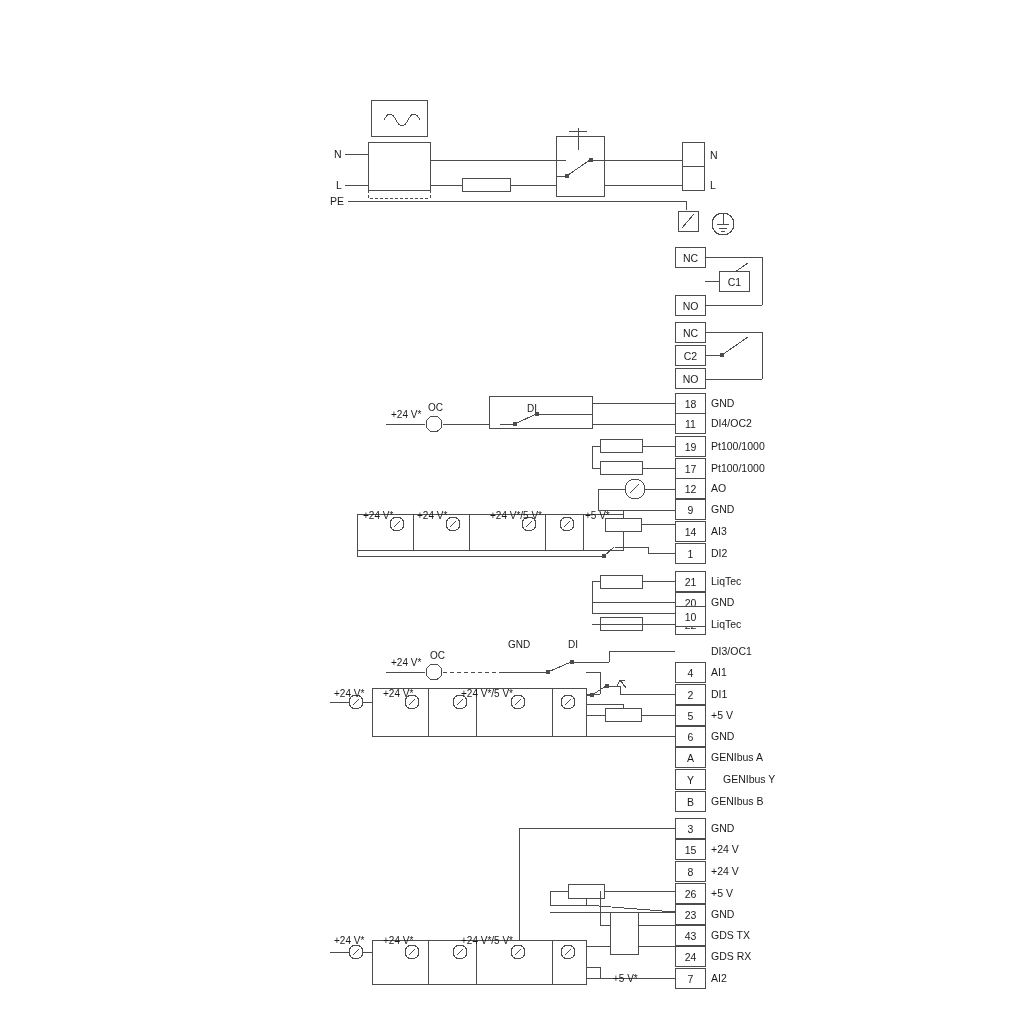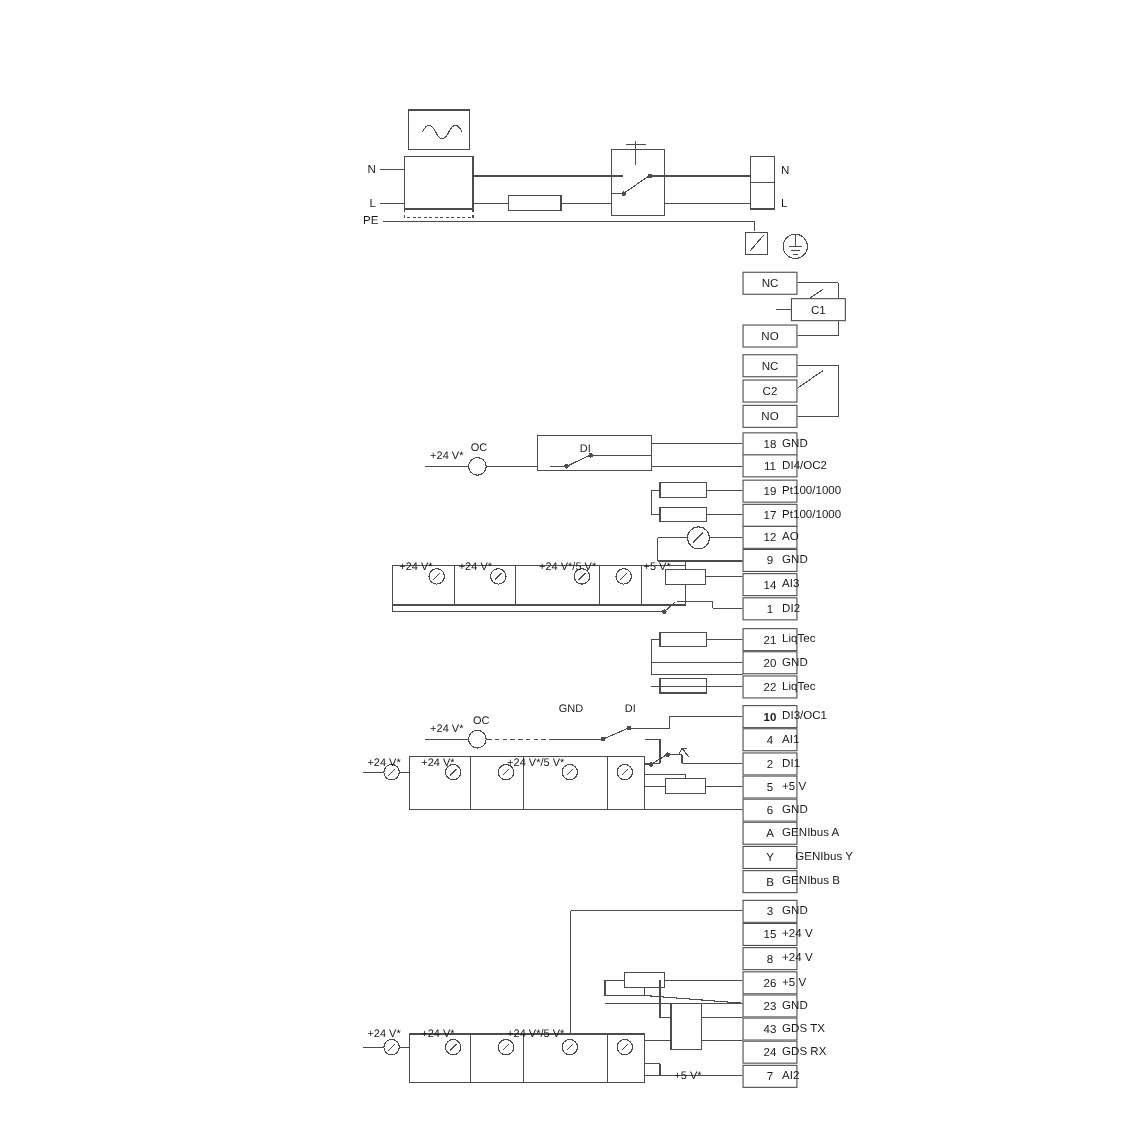--- a/index.html
+++ b/index.html
@@ -1,21 +1,21 @@
 <!DOCTYPE html>
 <html><head>
 <meta charset="utf-8">
 <style>
   html,body{margin:0;padding:0;background:#ffffff;}
   body{width:1024px;height:1024px;position:relative;font-family:"Liberation Sans",sans-serif;overflow:hidden;}
   #stage{position:absolute;left:0;top:0;width:1024px;height:1024px;}
   svg#wiring{position:absolute;left:0;top:0;width:1024px;height:1024px;}
   .lbl{position:absolute;font-size:10.5px;color:#1a1a1a;white-space:nowrap;}
   .term{position:absolute;box-sizing:border-box;border:1px solid #4c4c4c;background:#fff;
-        width:50px;height:21px;font-size:10.5px;color:#1a1a1a;display:flex;align-items:center;justify-content:center;}
+        width:31px;height:21px;font-size:10.5px;color:#1a1a1a;display:flex;align-items:center;justify-content:center;}
   .tname{position:absolute;font-size:10.5px;color:#1a1a1a;white-space:nowrap;line-height:21px;}
   .supply{position:absolute;font-size:10px;color:#1a1a1a;white-space:nowrap;}
 </style>
 </head>
 <body>
 
 <div id="stage">
 
   <svg id="wiring" viewBox="0 0 1024 1024" xmlns="http://www.w3.org/2000/svg">
     <g stroke="#4c4c4c" fill="none" stroke-width="1" shape-rendering="crispEdges">
@@ -281,21 +281,21 @@
   <div class="term" style="left:675px;top:521px;">14</div>
   <div class="tname" style="left:711px;top:521px;">AI3</div>
   <div class="term" style="left:675px;top:543px;">1</div>
   <div class="tname" style="left:711px;top:543px;">DI2</div>
   <div class="term" style="left:675px;top:571px;">21</div>
   <div class="tname" style="left:711px;top:571px;">LiqTec</div>
   <div class="term" style="left:675px;top:592px;">20</div>
   <div class="tname" style="left:711px;top:592px;">GND</div>
   <div class="term" style="left:675px;top:614px;">22</div>
   <div class="tname" style="left:711px;top:614px;">LiqTec</div>
-  <div class="term" style="left:675px;top:641px;font-weight:bold;">10</div>
+  <div class="term" style="left:675px;top:606px;">10</div>
   <div class="tname" style="left:711px;top:641px;">DI3/OC1</div>
   <div class="term" style="left:675px;top:662px;">4</div>
   <div class="tname" style="left:711px;top:662px;">AI1</div>
   <div class="term" style="left:675px;top:684px;">2</div>
   <div class="tname" style="left:711px;top:684px;">DI1</div>
   <div class="term" style="left:675px;top:705px;">5</div>
   <div class="tname" style="left:711px;top:705px;">+5 V</div>
   <div class="term" style="left:675px;top:726px;">6</div>
   <div class="tname" style="left:711px;top:726px;">GND</div>
   <div class="term" style="left:675px;top:747px;">A</div>

